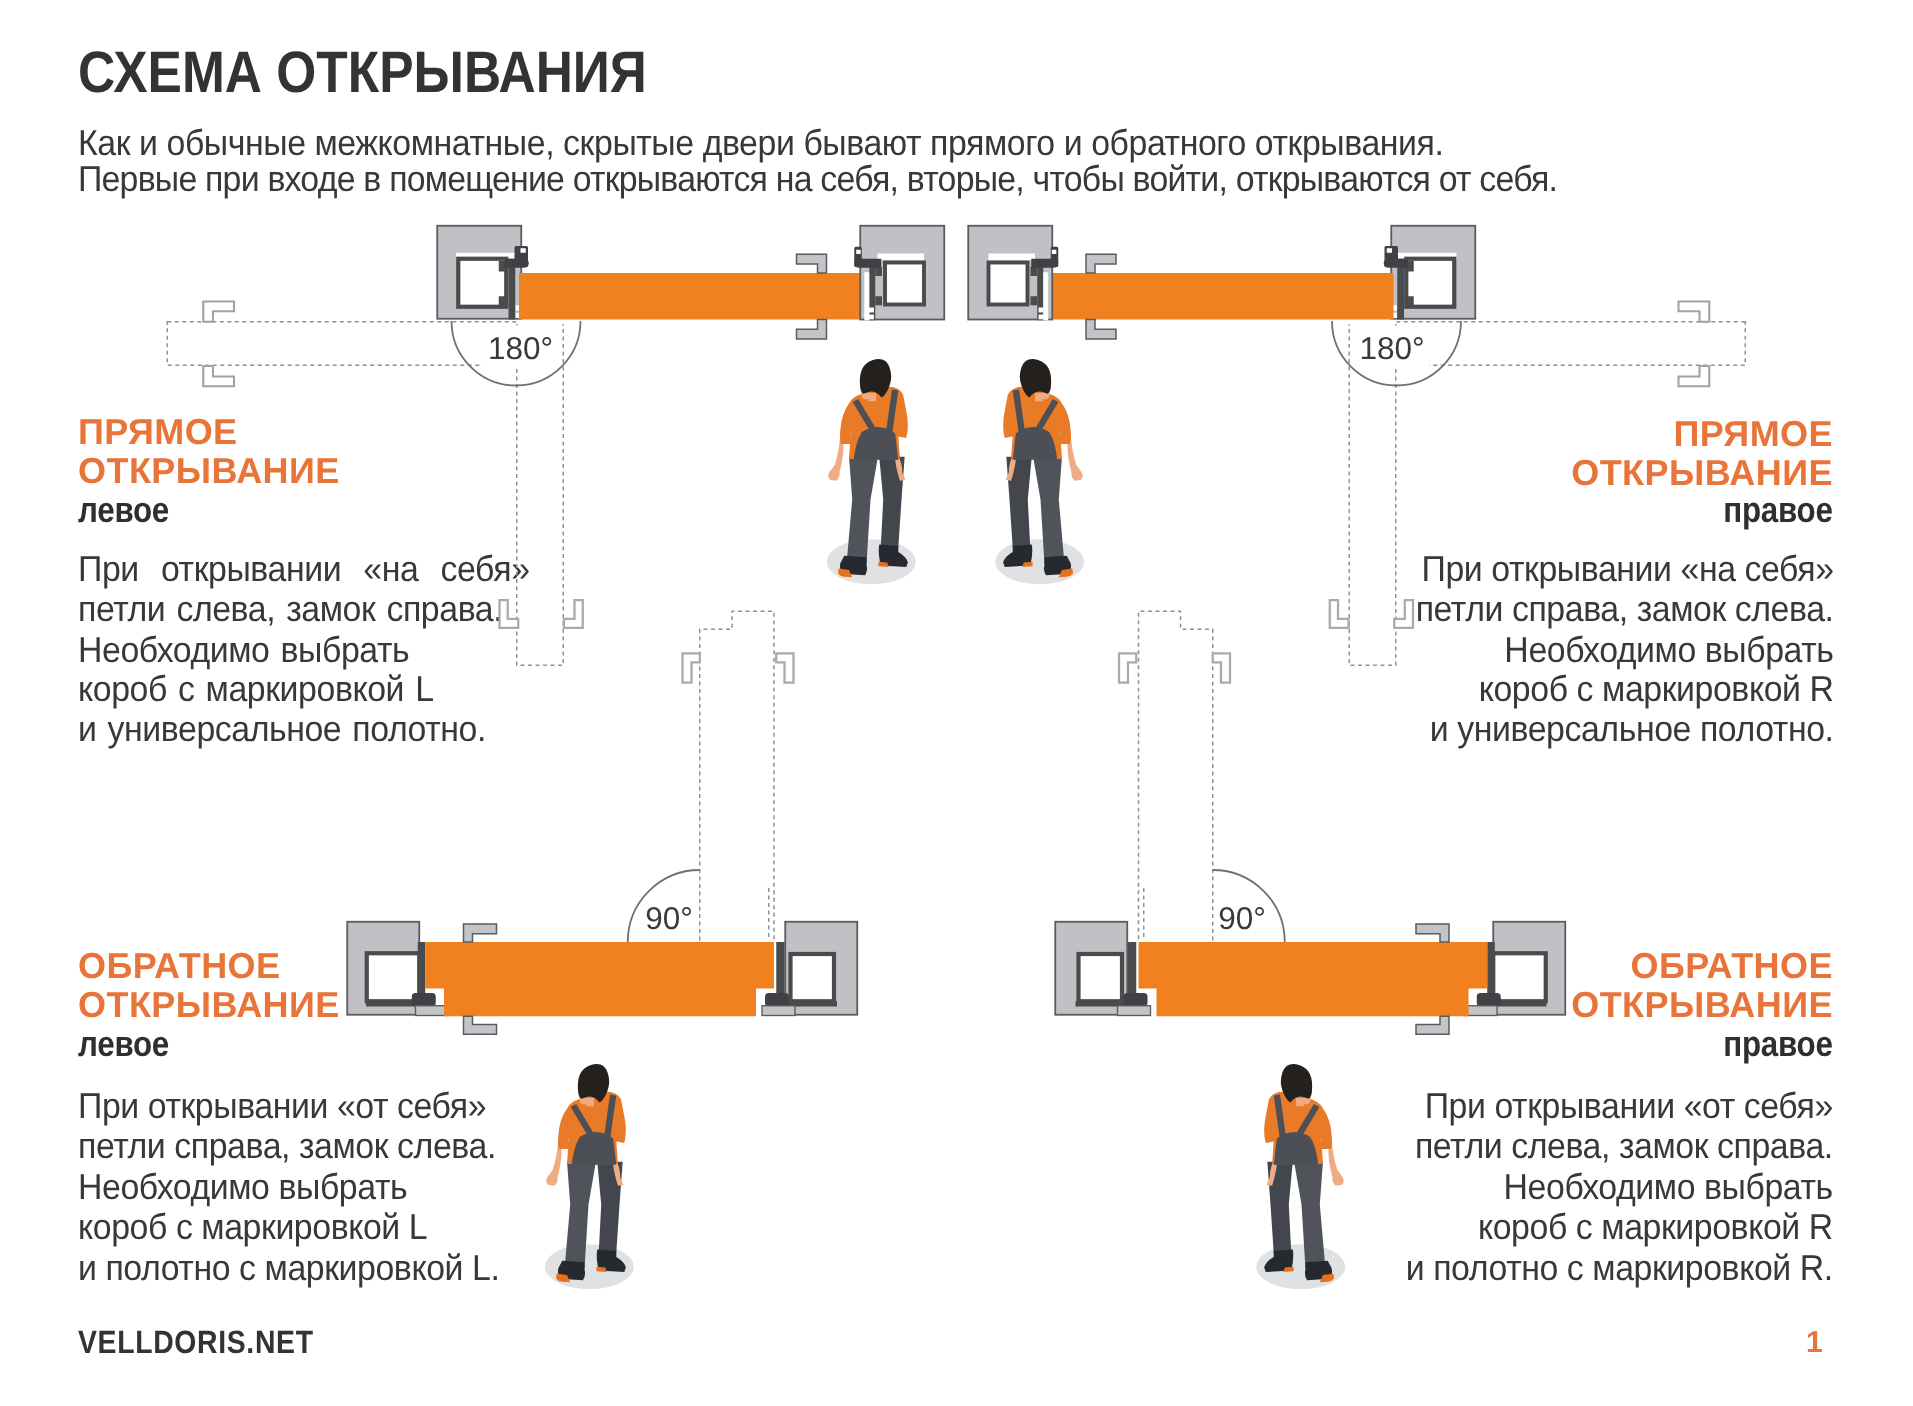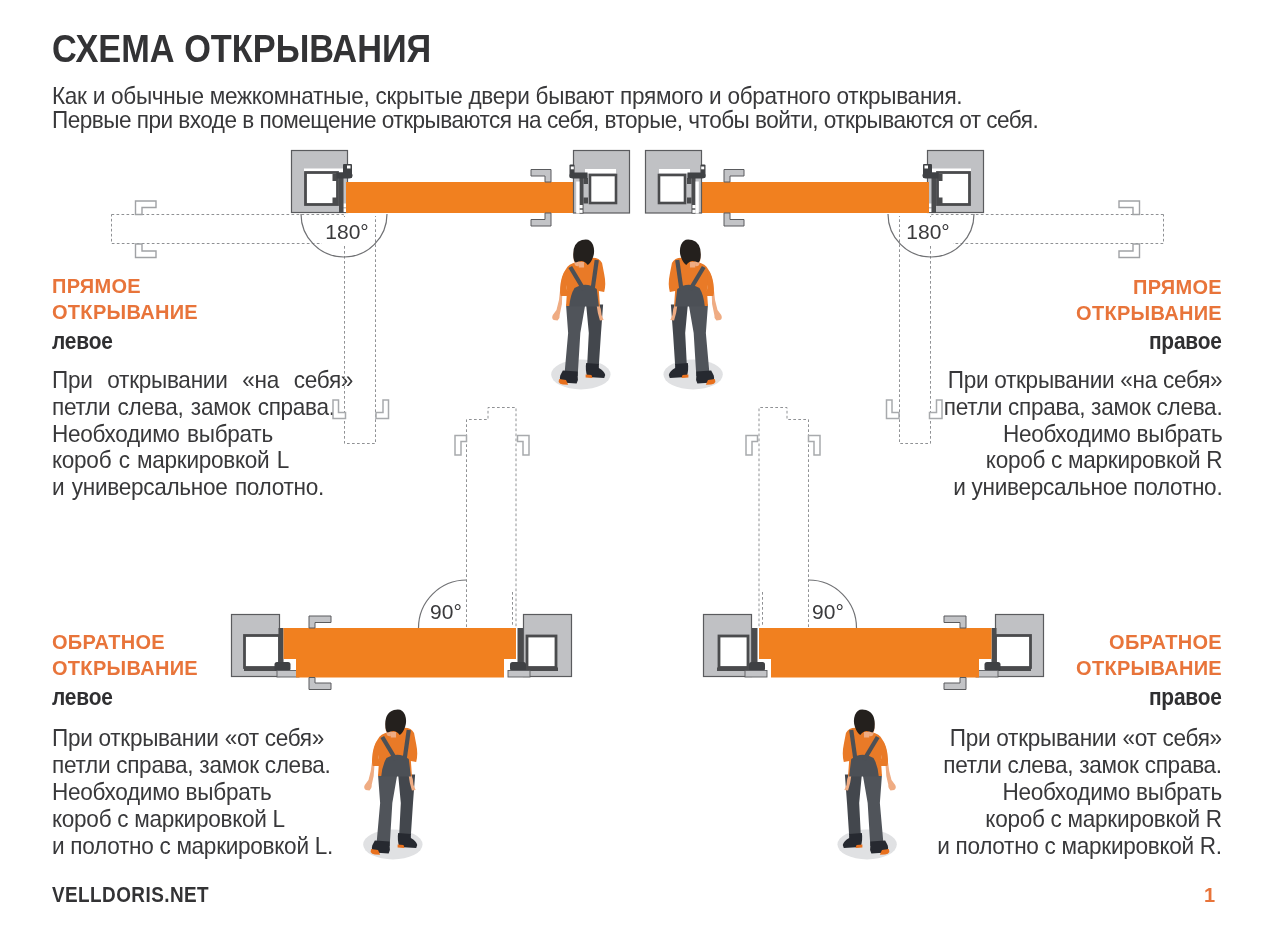--- a/index.html
+++ b/index.html
@@ -3,21 +3,21 @@
 <meta charset="utf-8">
 <title>Схема открывания</title>
 <style>
   html,body{margin:0;padding:0;}
   body{width:1275px;height:937px;position:relative;background:#fff;overflow:hidden;
        font-family:"Liberation Sans",sans-serif;}
   .abs{position:absolute;white-space:nowrap;}
   .ttl{font-size:39px;font-weight:bold;color:#333335;letter-spacing:0;transform:scaleX(.88);transform-origin:left top;}
   .body{font-size:24px;color:#38383A;letter-spacing:-0.3px;transform:scaleX(.94);transform-origin:left top;}
   .bodyb{font-size:24px;font-weight:bold;color:#2F2F31;letter-spacing:-0.2px;transform:scaleX(.87);transform-origin:left top;}
-  .oh{font-size:20px;font-weight:bold;color:#E8743A;letter-spacing:.3px;}
+  .oh{font-size:24px;font-weight:bold;color:#E8743A;letter-spacing:.3px;}
   .ftr{font-size:21.5px;font-weight:bold;color:#333335;letter-spacing:.5px;transform:scaleX(.88);transform-origin:left top;}
   .pg{font-size:20px;font-weight:bold;color:#E8743A;}
   .r{text-align:right;transform-origin:right top;}
   svg{position:absolute;left:0;top:0;}
 </style>
 </head>
 <body>
 
 <div class="abs ttl" style="left:52px;top:27px;">СХЕМА ОТКРЫВАНИЯ</div>
 

